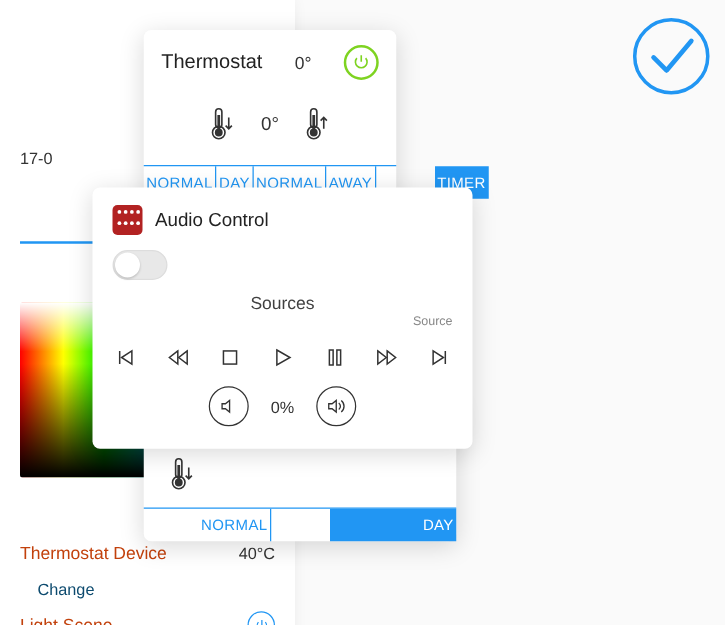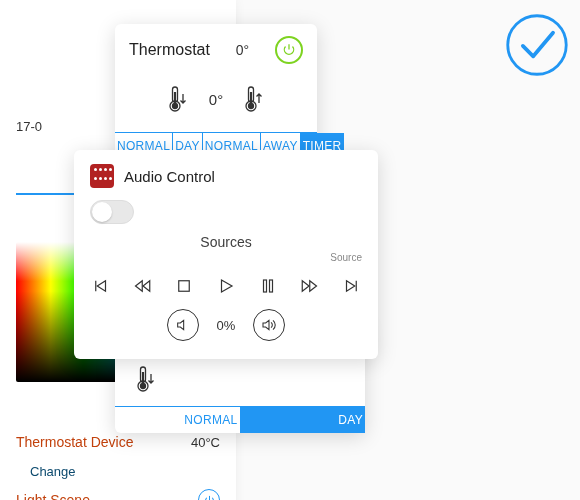--- a/index.html
+++ b/index.html
@@ -14,21 +14,21 @@
   .thermo-temp { font-size: 14px; color: #333; }
   .power-btn { width: 28px; height: 28px; border: 2px solid #7ed321; border-radius: 50%; display: flex; align-items: center; justify-content: center; cursor: pointer; }
   .power-btn svg { width: 14px; height: 14px; }
   .thermo-mid { display: flex; align-items: center; justify-content: center; gap: 18px; padding: 10px 0 18px 0; }
   .thermo-icon-btn { display: flex; align-items: center; cursor: pointer; }
   .thermo-icon-btn svg { width: 26px; height: 30px; }
   .thermo-center-temp { font-size: 15px; color: #333; }
   .mode-tabs { display: flex; border-top: 1px solid #2196f3; }
   .mode-tab { flex: 1; text-align: right; font-size: 12px; padding: 6px 2px; color: #2196f3; border-right: 1px solid #2196f3; cursor: pointer; letter-spacing: 0.3px; }
   .mode-tab:last-child { border-right: none; }
-  .mode-tab.active { background: #2196f3; color: #fff; }
+  .mode-tab.active { background: #2196f3; color: #fff; margin-left: 47px; }
   
   
   .thermo-card2 { left: 115px; top: 318px; width: 250px; padding-top: 40px; }
   .thermo-card2 .thermo-mid { padding: 6px 0 12px 18px; justify-content: flex-start; }
   
   
   .audio-card { left: 74px; top: 150px; width: 304px; padding: 14px 16px 18px 16px; z-index: 10; }
   .audio-header { display: flex; align-items: center; gap: 10px; margin-bottom: 12px; }
   .audio-app-icon { width: 24px; height: 24px; background: #b22222; border-radius: 4px; display: grid; grid-template-columns: repeat(4,1fr); grid-template-rows: repeat(2,1fr); gap: 2px; padding: 4px; }
   .audio-app-icon span { background: #fff; border-radius: 50%; width: 3px; height: 3px; }

